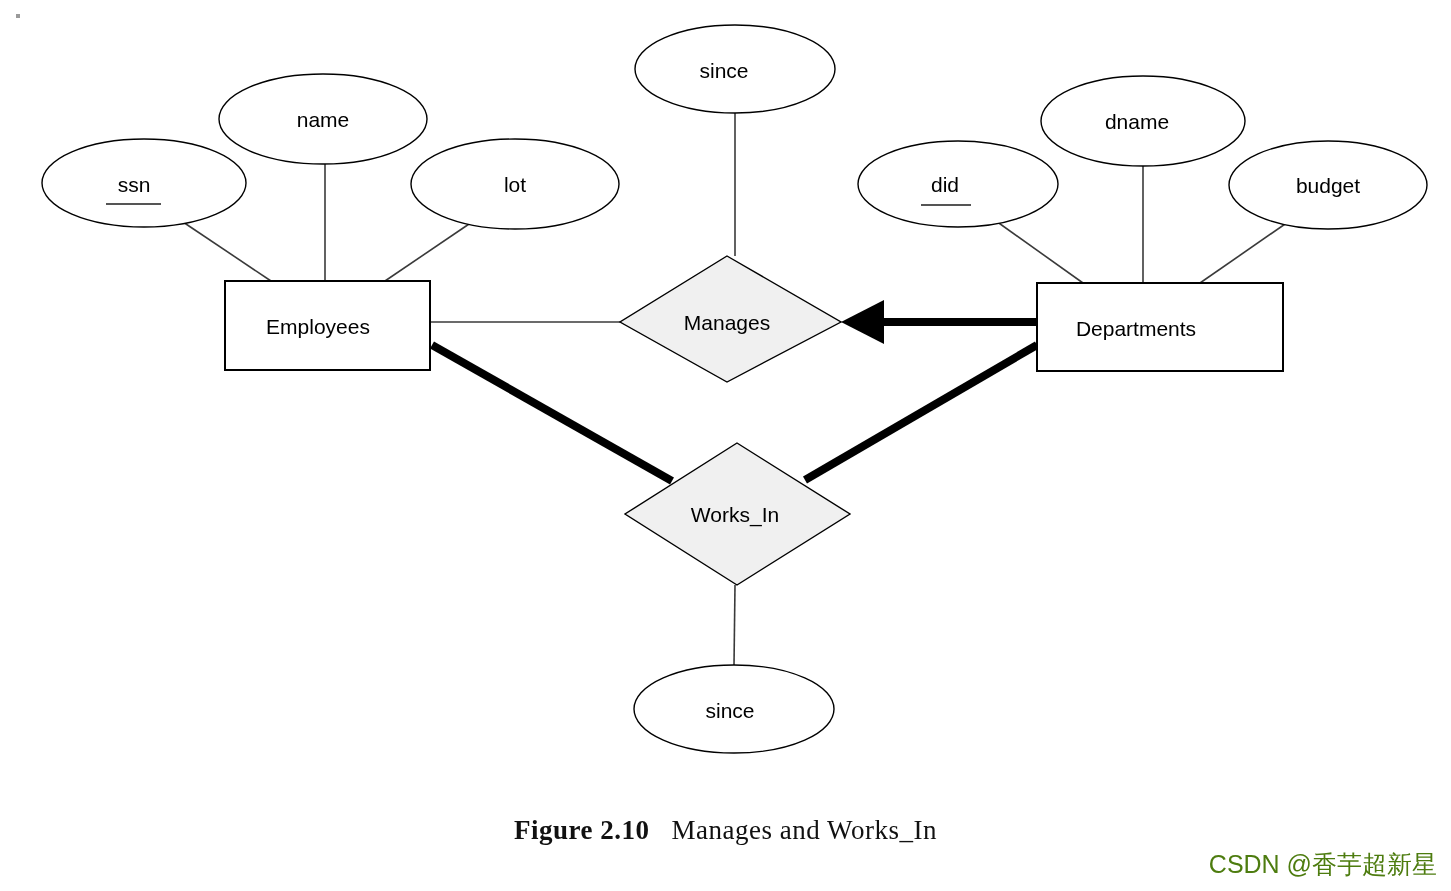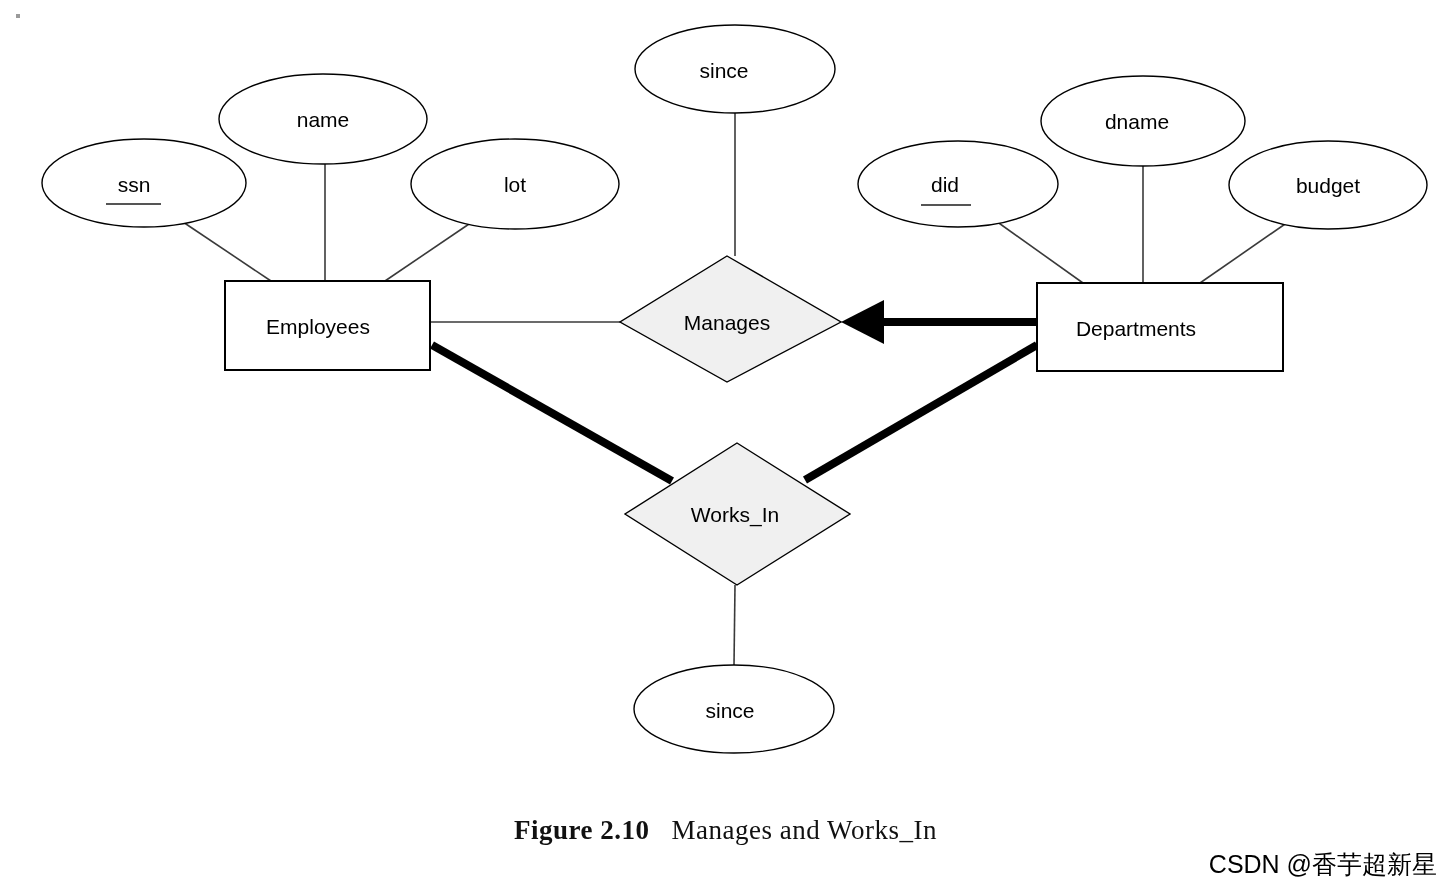--- a/index.html
+++ b/index.html
@@ -75,21 +75,21 @@
   .figure-caption .fig-num {
     font-weight: bold;
     margin-right: 22px;
   }
   .watermark {
     position: absolute;
     right: 14px;
     bottom: 10px;
     font-family: "Liberation Sans", sans-serif;
     font-size: 25px;
-    color: #000000;
+    color: #4d7c0f;
     white-space: nowrap;
     user-select: none;
   }
   .corner-speck {
     position: absolute;
     left: 16px;
     top: 14px;
     width: 4px;
     height: 4px;
     background: #9a9a9a;

